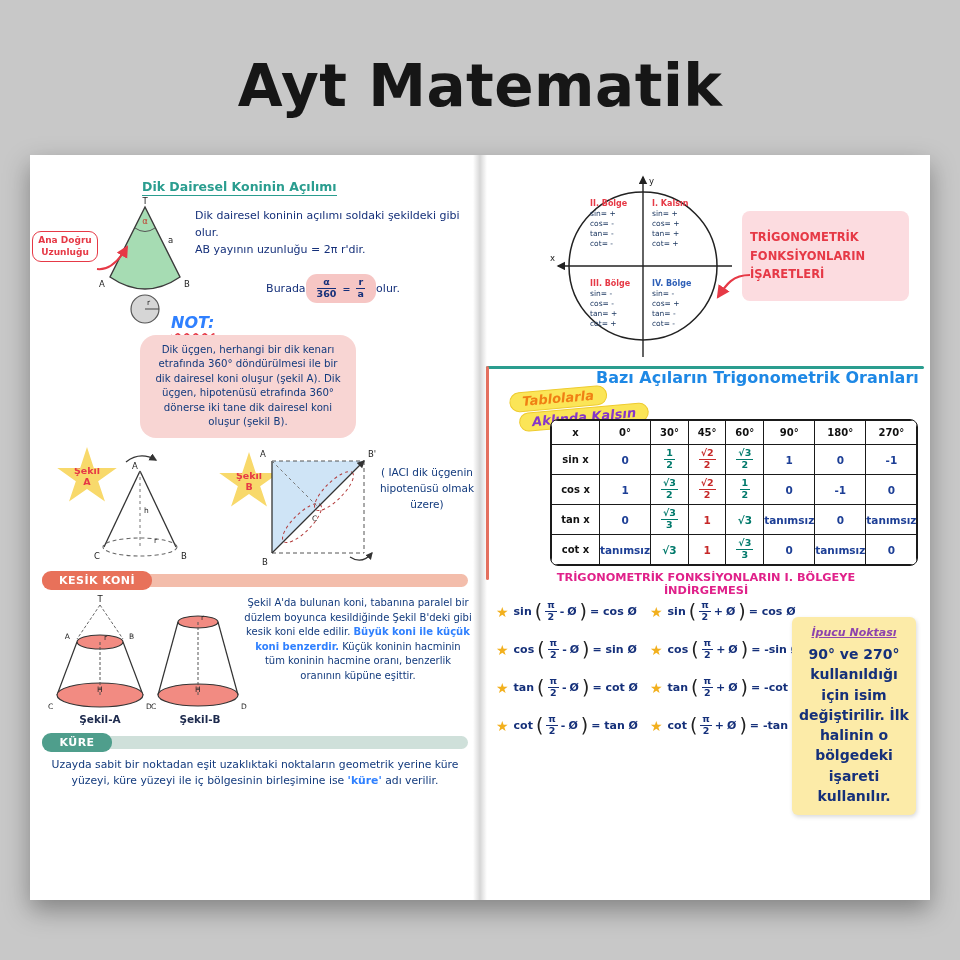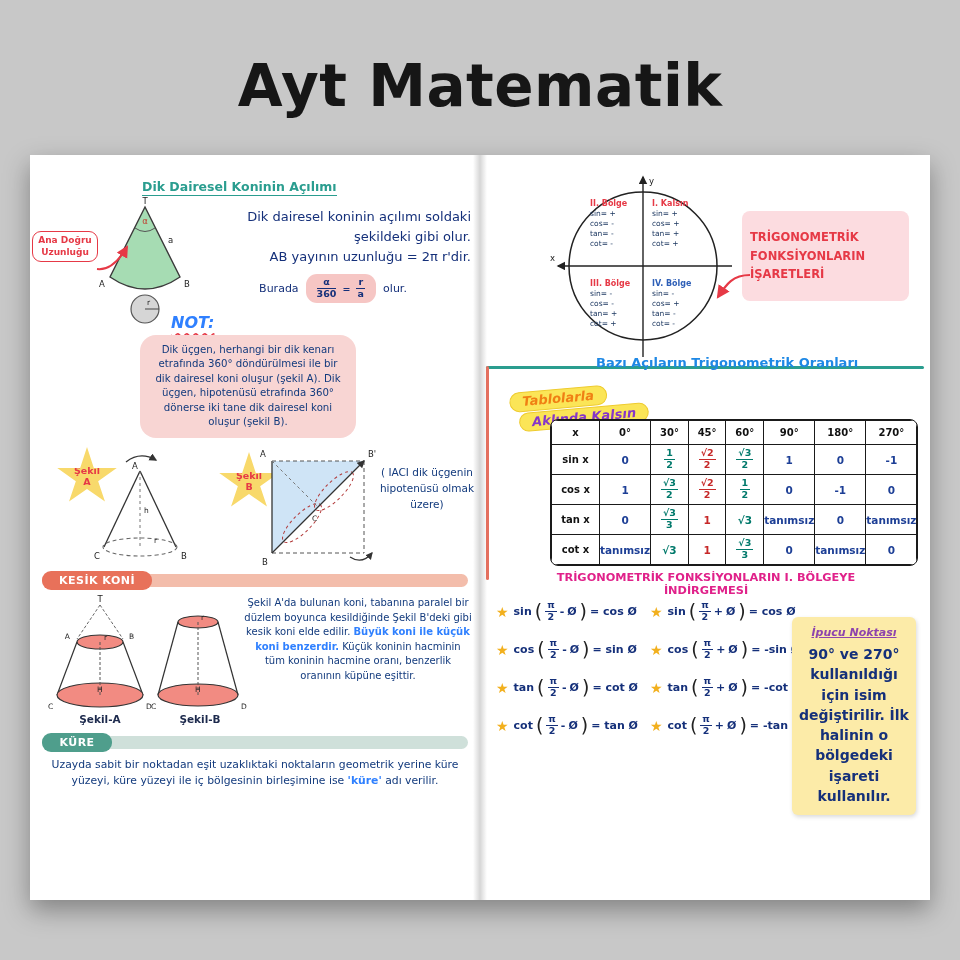--- a/index.html
+++ b/index.html
@@ -18,22 +18,22 @@
   .dlab.sm{font-size:7.5px}
   .dlab.red{fill:#c0392b}
   .frac{display:inline-block;line-height:1.15;vertical-align:middle;text-align:center}
   .frac .num{display:block;border-bottom:1.2px solid currentColor;padding:0 2px}
   .frac .den{display:block}
 
   
   .sec-title{left:112px;top:24px;color:#2a9d8f;font-size:12.5px;font-weight:bold;border-bottom:1.5px solid #2a9d8f;padding-bottom:1px}
   .cone-svg{left:5px;top:40px}
   .ana-box{left:2px;top:76px;width:66px;border:1.6px solid #e63946;border-radius:9px;color:#e63946;font-size:9px;font-weight:bold;text-align:center;padding:3px 2px;line-height:1.3;background:#fff}
-  .tblock{left:165px;top:52px;width:276px;text-align:right;font-size:13px;color:#15307a;line-height:1.55;font-weight:500}
-  .formula-line{left:165px;top:119px;width:276px;display:flex;justify-content:center;align-items:center;gap:7px;font-size:11px;color:#15307a;font-weight:500}
+  .tblock{left:165px;top:52px;width:276px;text-align:left;font-size:11px;color:#15307a;line-height:1.55;font-weight:500}
+  .formula-line{left:165px;top:119px;width:276px;display:flex;justify-content:center;align-items:center;font-size:11px;color:#15307a;font-weight:500}
   .pill{background:#f6c6c4;border-radius:11px;padding:3px 11px;display:inline-flex;align-items:center;gap:6px;font-size:9.5px;color:#15307a;font-weight:bold}
   .not-label{left:141px;top:158px;font-size:16px;font-weight:bold;font-style:italic;color:#2f80ff;text-decoration:underline wavy #e63946;text-underline-offset:4px}
   .bubble{left:110px;top:180px;width:216px;min-height:98px;background:#f8d5d3;border-radius:16px;padding:8px 11px;font-size:10.2px;color:#123a7d;line-height:1.42;text-align:center;font-weight:500}
   .star{width:62px;height:60px;background:#f8d96b;clip-path:polygon(50% 0%,61% 35%,98% 35%,68% 57%,79% 91%,50% 70%,21% 91%,32% 57%,2% 35%,39% 35%);display:flex;align-items:center;justify-content:center}
   .star span{width:34px;text-align:center;color:#e63946;font-size:9.5px;font-weight:bold;line-height:1.15}
   .star-a{left:26px;top:292px}
   .star-b{left:188px;top:297px}
   .figA-svg{left:58px;top:294px}
   .figB-svg{left:222px;top:286px}
   .side-note{left:348px;top:310px;width:98px;font-size:10.5px;color:#123a7d;text-align:center;line-height:1.5;font-weight:500}
@@ -61,21 +61,21 @@
   .q-title{font-size:8px;font-weight:bold;margin-bottom:1px}
   .q-lines{font-size:7.5px;color:#16325c;line-height:1.32;font-weight:500}
   .q0{left:110px;top:44px}
   .q1{left:172px;top:44px}
   .q2{left:110px;top:124px}
   .q3{left:172px;top:124px}
   .signs-box{left:262px;top:56px;width:167px;height:90px;background:#fcdce0;border-radius:8px;display:flex;align-items:center;justify-content:center;text-align:left;color:#e63946;font-size:11.5px;font-weight:bold;line-height:1.6;padding:0 8px}
   .arrow-svg{left:230px;top:112px}
   .hline{left:6px;top:211px;width:438px;height:2.5px;background:#2a9d8f;border-radius:2px}
   .vline{left:6px;top:211px;width:2.5px;height:214px;background:#e5705f;border-radius:2px}
-  .ratios-title{left:116px;top:200px;font-size:13px;font-weight:bold;color:#1e88e5}
+  .ratios-title{left:116px;top:213px;font-size:16px;font-weight:bold;color:#1e88e5}
   .badge{left:30px;top:231px;transform:rotate(-5deg)}
   .badge .pill1,.badge .pill2{background:#fbe557;border:1px solid #eecb2e;border-radius:13px;padding:0 12px;display:inline-block;font-size:13px;font-weight:bold;font-style:italic;line-height:1.35}
   .badge .pill1{color:#f07f13}
   .badge .pill2{color:#8636c9;margin-top:-2px;margin-left:8px}
   .table-wrap{left:70px;top:264px;border:1.8px solid #1a1a1a;border-radius:8px;overflow:hidden;background:#fff}
   .table-wrap table{border-collapse:collapse}
   .table-wrap th,.table-wrap td{border:1.2px solid #1a1a1a;text-align:center;vertical-align:middle;width:37.7px;height:30px;font-size:10.5px;font-weight:bold}
   .table-wrap th{height:24px;font-size:10px;color:#111}
   .table-wrap th:first-child,.table-wrap td.rowlabel{width:48px}
   .table-wrap td.rowlabel{color:#111;font-size:10px}

